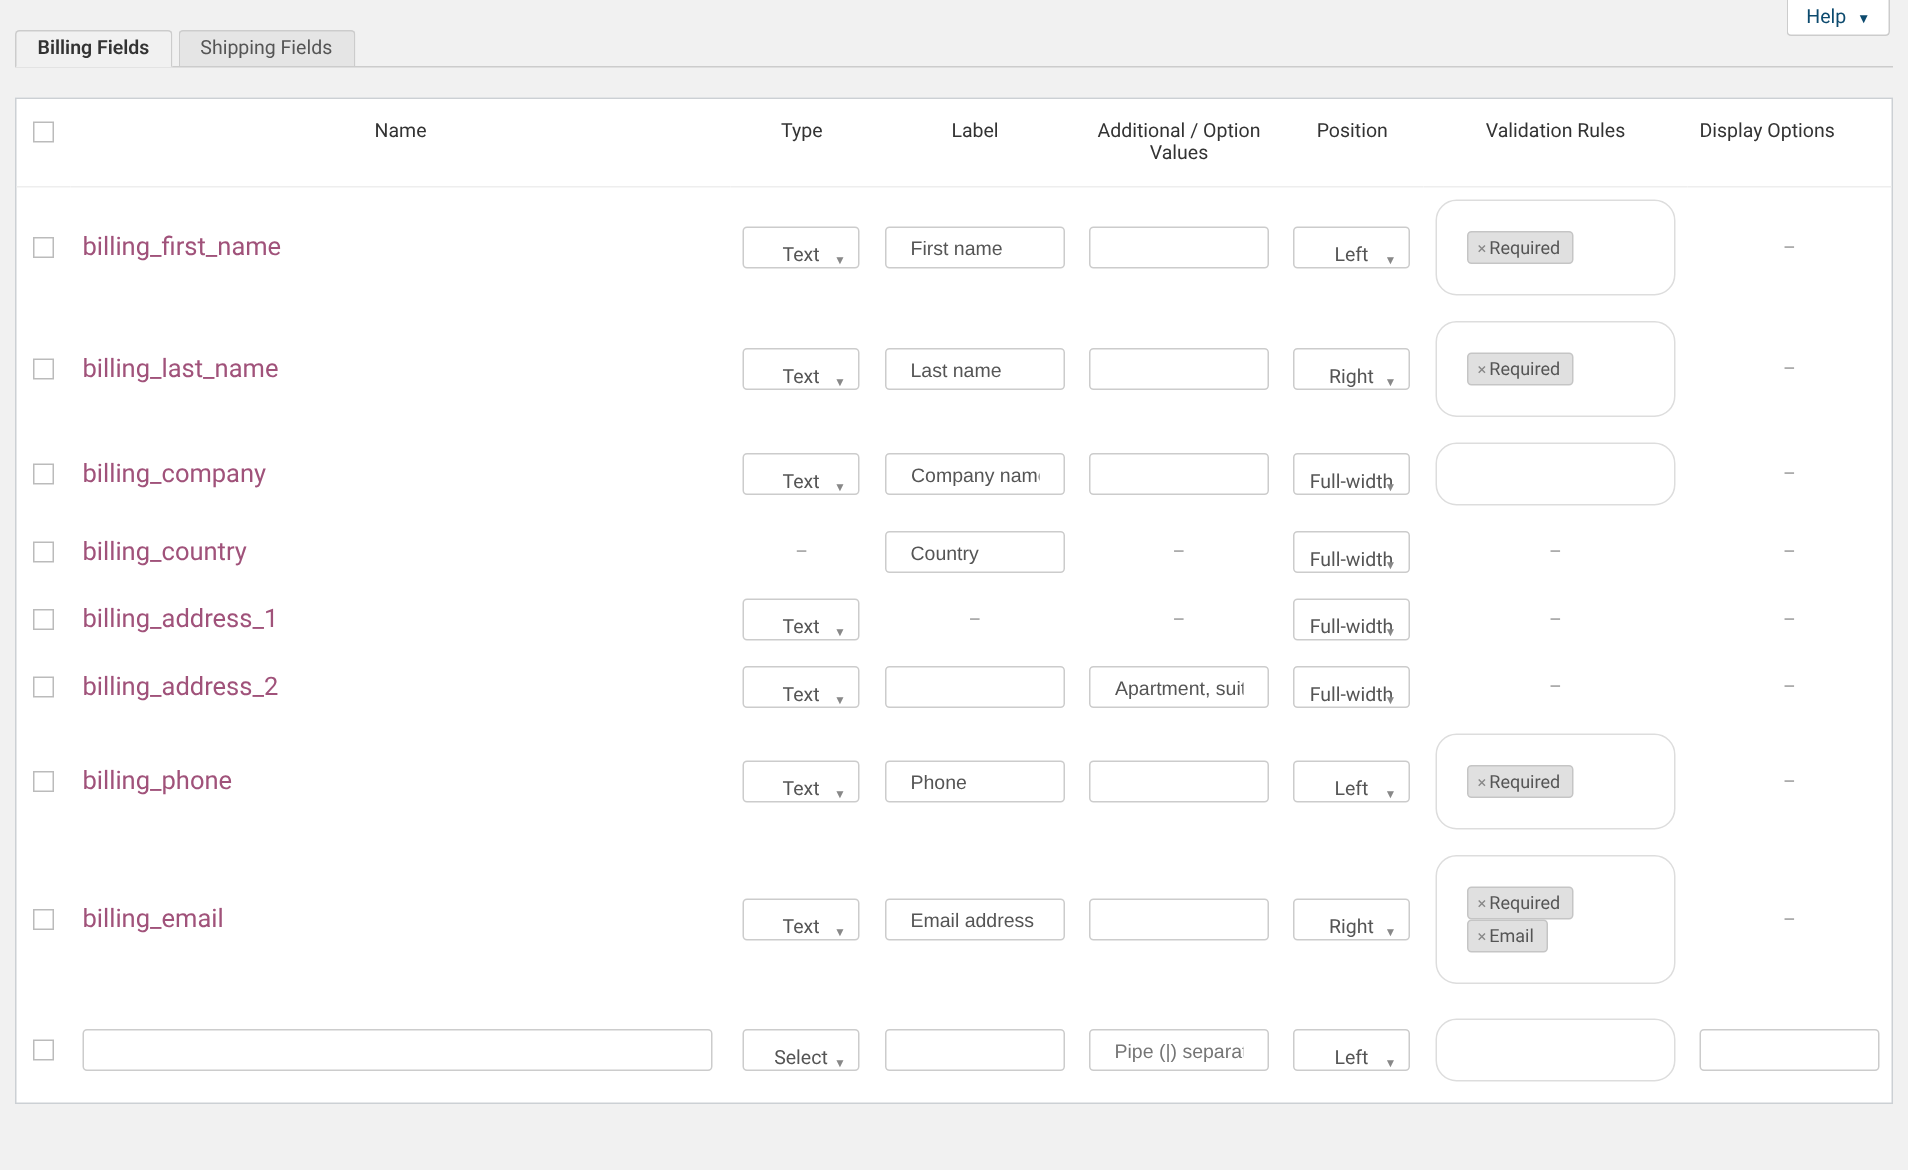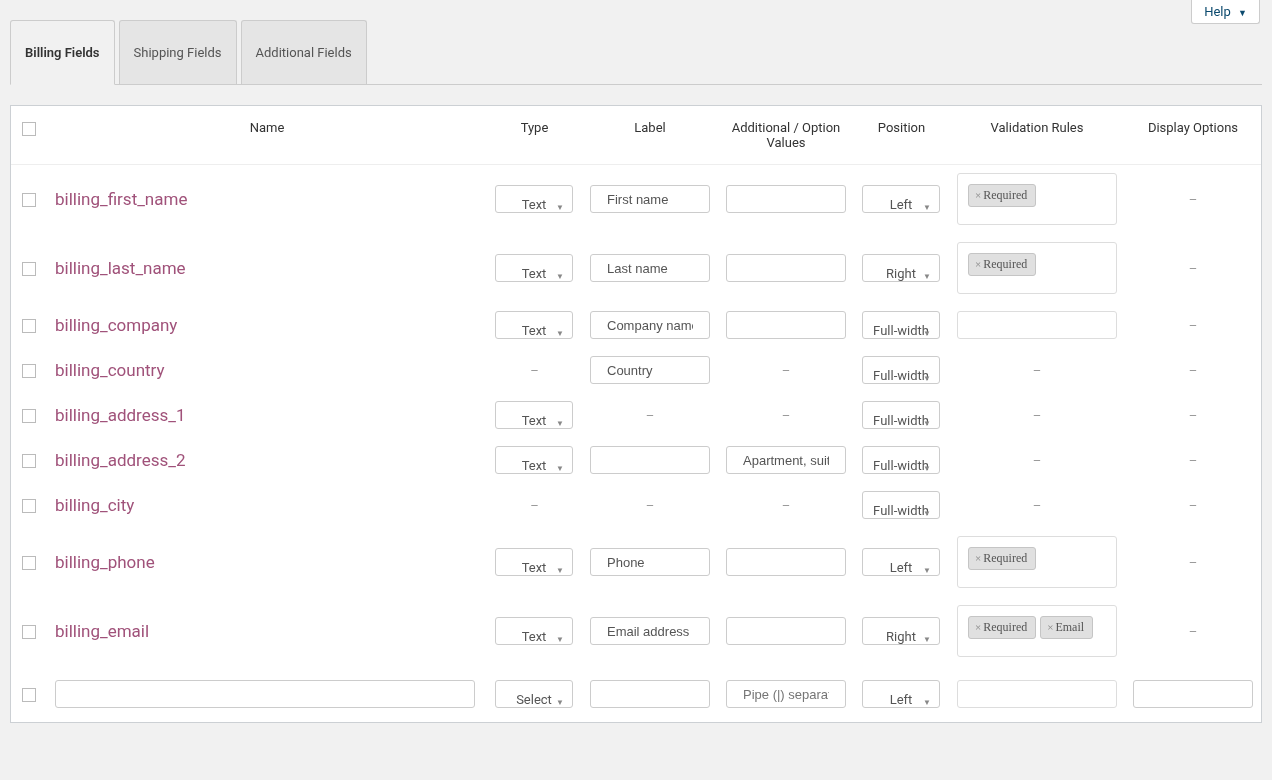--- a/index.html
+++ b/index.html
@@ -1,61 +1,60 @@
 <!DOCTYPE html>
 <html><head>
 <meta charset="utf-8">
 <style>
 * { box-sizing: border-box; margin: 0; padding: 0; }
 body { font-family: -apple-system, BlinkMacSystemFont, "Segoe UI", Roboto, sans-serif; font-size: 13px; color: #333; background: #f1f1f1; padding: 10px; }
 .help-tab { position: absolute; top: 0; right: 12px; background: #fff; border: 1px solid #ccc; border-top: none; padding: 4px 12px; font-size: 13px; color: #0c4a6e; cursor: pointer; border-radius: 0 0 3px 3px; }
 .help-tab .caret { font-size: 9px; margin-left: 4px; }
 .tabs { display: flex; margin-top: 10px; border-bottom: 1px solid #ccc; }
-.tab { padding: 24px 14px; background: #e5e5e5; border: 1px solid #ccc; border-bottom: none; margin-right: 4px; cursor: pointer; font-size: 13px; color: #555; border-radius: 3px 3px 0 0; }
+.tab { padding: 4px 14px; background: #e5e5e5; border: 1px solid #ccc; border-bottom: none; margin-right: 4px; cursor: pointer; font-size: 13px; color: #555; border-radius: 3px 3px 0 0; }
 .tab.active { background: #f1f1f1; font-weight: 600; color: #333; border-bottom: 1px solid #f1f1f1; margin-bottom: -1px; }
 .panel { background: #fff; border: 1px solid #ccd0d4; margin-top: 20px; }
 table { width: 100%; border-collapse: collapse; }
 thead th { text-align: center; font-weight: 400; color: #333; padding: 14px 8px; border-bottom: 1px solid #eee; font-size: 13px; vertical-align: top; }
 thead th:first-child { width: 36px; text-align: center; }
 td { padding: 8px; vertical-align: middle; }
 td:first-child { text-align: center; width: 36px; }
 tbody tr { border-bottom: 1px solid transparent; }
 .chk { width: 14px; height: 14px; border: 1px solid #bbb; display: inline-block; vertical-align: middle; cursor: pointer; background: #fff; }
 .field-name { color: #a0527a; font-weight: 400; font-size: 17px; }
 .field-name.disabled { color: #c5c5c5; text-decoration: line-through; }
 .sel { display: inline-flex; align-items: flex-end; justify-content: center; width: 78px; height: 28px; border: 1px solid #ccc; border-radius: 3px; background: #fff; font-size: 13px; color: #555; cursor: pointer; position: relative; }
 .sel .caret { position: absolute; right: 8px; font-size: 8px; color: #888; }
 .sel.disabled { color: #ccc; border-color: #ddd; }
 .txt { width: 120px; height: 28px; border: 1px solid #ccc; border-radius: 3px; padding: 0 16px; font-size: 13px; color: #555; }
 .dash { color: #999; display: flex; justify-content: center; }
-.validation-box { border: 1px solid #ddd; border-radius: 3px; padding: 10px; min-height: 52px; width: 160px; font-family: Liberation Serif, serif; }
+.validation-box { border: 1px solid #ddd; border-radius: 14px; padding: 20px; min-height: 52px; width: 160px; }
 .validation-box.empty { min-height: 28px; }
 .tag { display: inline-block; background: #e0e0e0; border: 1px solid #c5c5c5; border-radius: 3px; padding: 3px 8px 3px 6px; font-size: 12px; color: #555; margin-right: 4px; }
 .tag .x { color: #888; margin-right: 2px; font-size: 11px; cursor: pointer; }
 tfoot td { padding: 14px 8px; }
 .name-input { width: 100%; max-width: 420px; height: 28px; border: 1px solid #ccc; border-radius: 3px; padding: 0 8px; font-size: 13px; }
 .col-type { width: 95px; }
 .col-label { width: 135px; }
 .col-placeholder { width: 135px; }
 .col-position { width: 95px; }
 .col-validation { width: 175px; }
-.col-display { width: 125px; text-align: center; }
+.col-display { width: 125px; text-align: left; }
 </style>
 </head>
 <body>
 
 <div class="help-tab">
   <span>Help</span>
   <span class="caret">▼</span>
 </div>
 
 <div class="tabs" id="tabs">
     <div class="tab active">Billing Fields</div>
     <div class="tab">Shipping Fields</div>
-    <div class="tab">Additional Fields</div>
   </div>
 
 <div class="panel">
   <table>
     <thead>
       <tr>
         <th><span class="chk"></span></th>
         <th>Name</th>
         <th class="col-type">Type</th>
         <th class="col-label">Label</th>
@@ -186,43 +185,20 @@
             </div></td>
           <td>
             <div class="dash">–</div>
           </td>
           <td class="col-display">
             <div class="dash">–</div>
           </td>
         </tr>
         <tr>
           <td><span class="chk"></span></td>
-          <td><span class="field-name">billing_city</span></td>
-          <td>
-            <div class="dash">–</div>
-          </td>
-          <td>
-            <div class="dash">–</div>
-          </td>
-          <td>
-            <div class="dash">–</div>
-          </td>
-          <td><div class="sel">
-              <span>Full-width</span>
-              <span class="caret">▼</span>
-            </div></td>
-          <td>
-            <div class="dash">–</div>
-          </td>
-          <td class="col-display">
-            <div class="dash">–</div>
-          </td>
-        </tr>
-        <tr>
-          <td><span class="chk"></span></td>
           <td><span class="field-name">billing_phone</span></td>
           <td><div class="sel">
               <span>Text</span>
               <span class="caret">▼</span>
             </div></td>
           <td><input class="txt" type="text" value="Phone" style=""></td>
           <td><input class="txt" type="text" style=""></td>
           <td><div class="sel">
               <span>Left</span>
               <span class="caret">▼</span>

